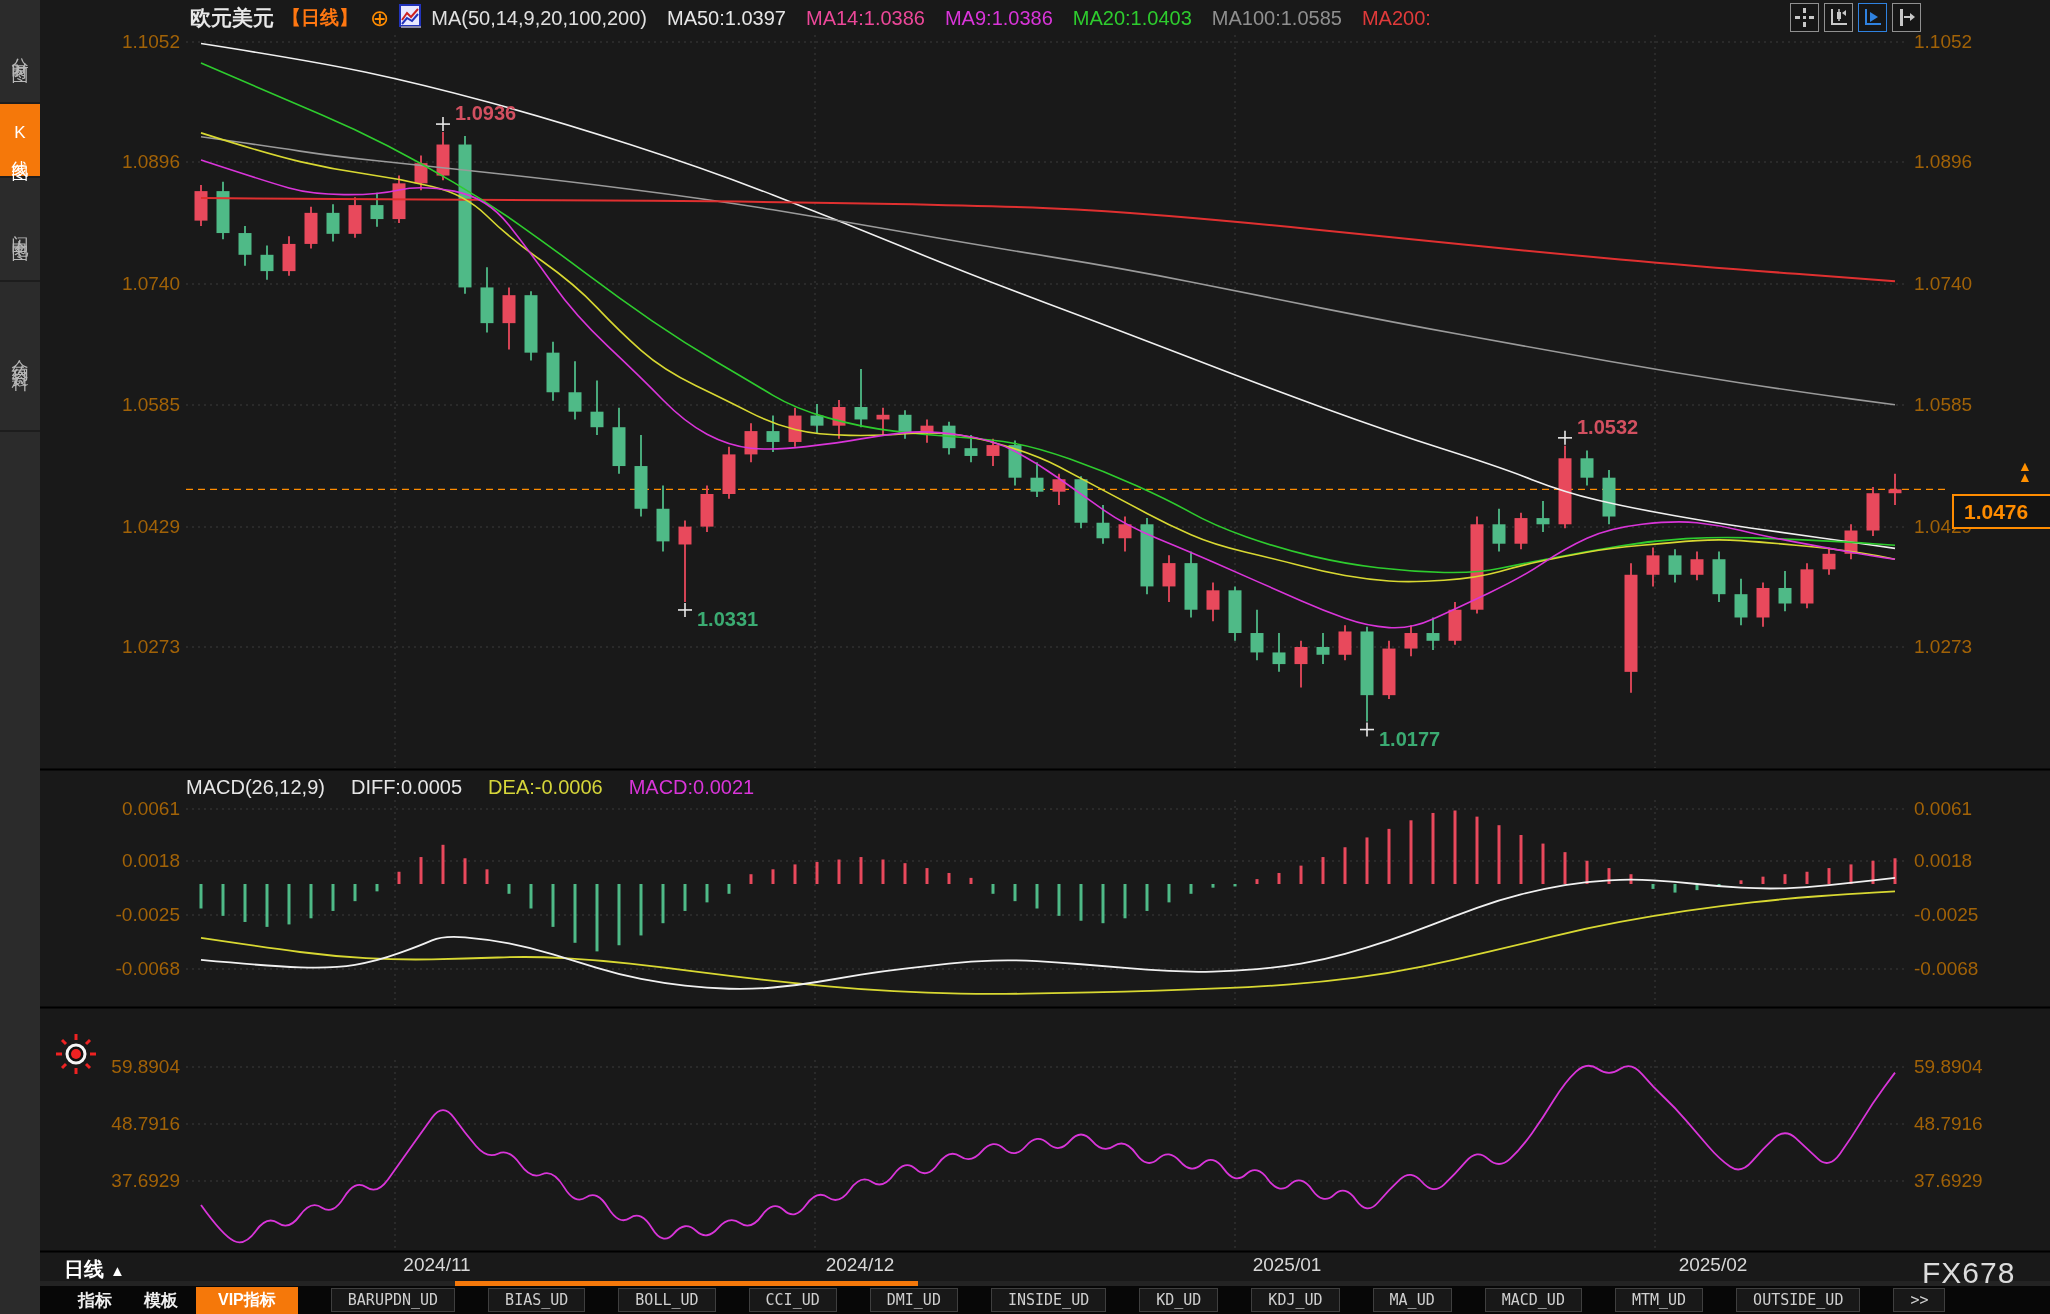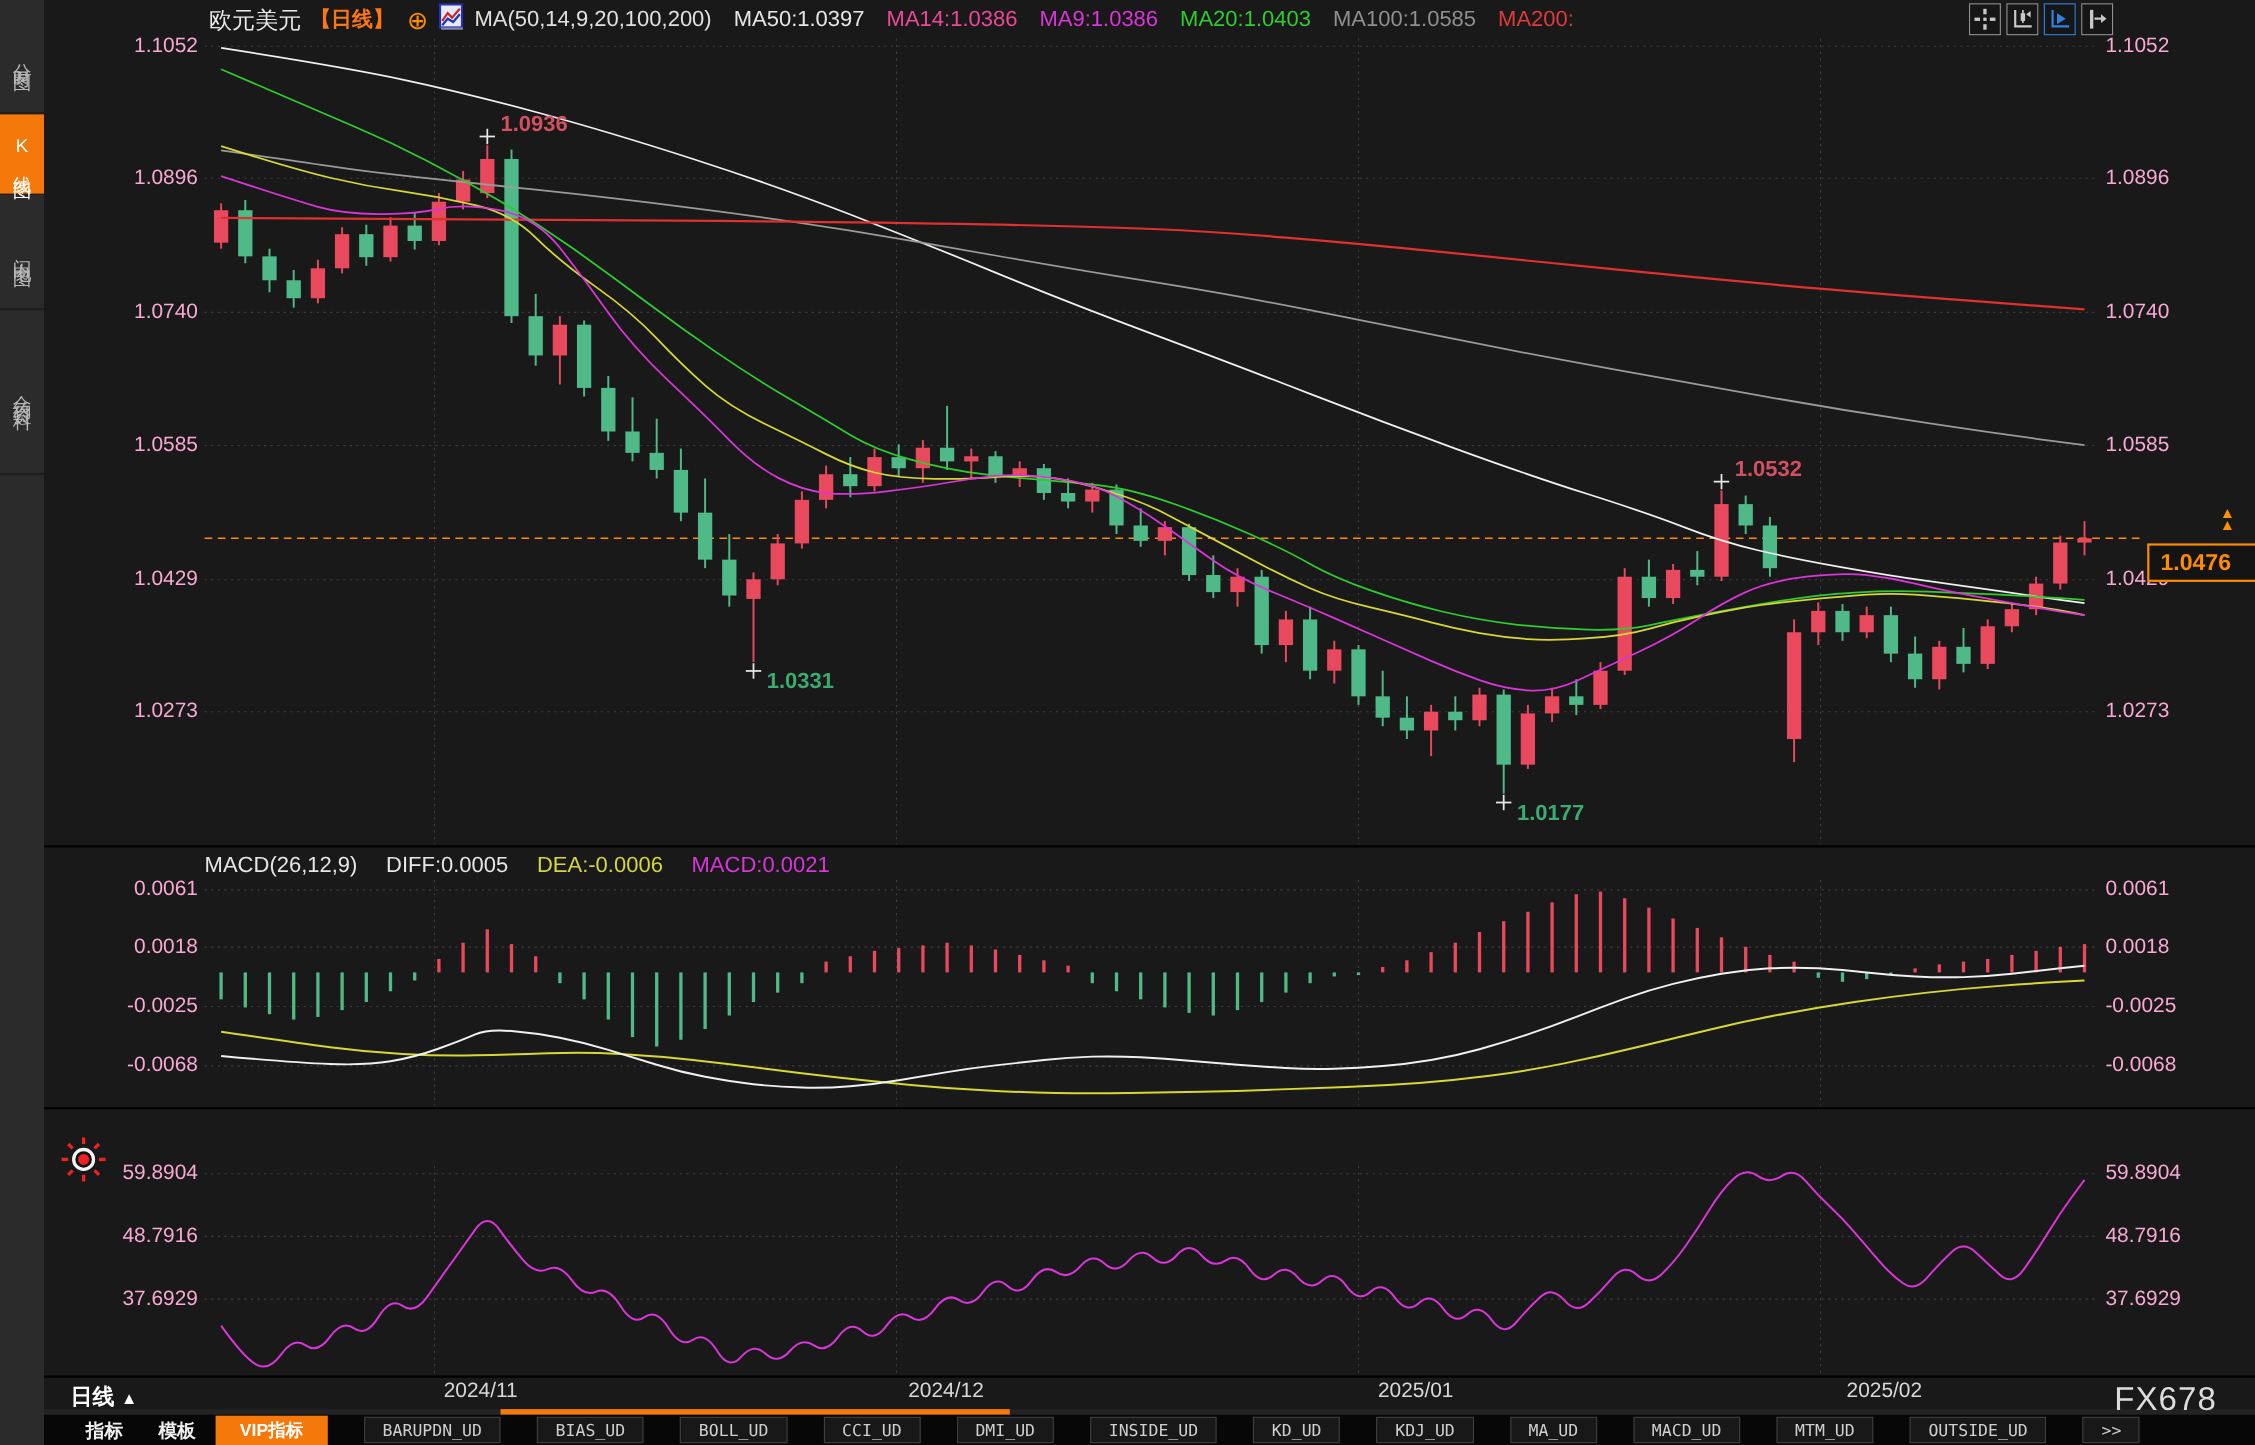--- a/index.html
+++ b/index.html
@@ -5,32 +5,32 @@
   html,body{margin:0;padding:0;background:#101010;}
   #app{position:relative;width:2050px;height:1314px;background:#191919;overflow:hidden;
        font-family:"Liberation Sans","DejaVu Sans",sans-serif;-webkit-font-smoothing:antialiased;}
   
   #sidebar{position:absolute;left:0;top:0;width:40px;height:1314px;background:#2b2b2b;z-index:5;}
   .vitem{writing-mode:vertical-rl;text-orientation:upright;display:flex;align-items:center;justify-content:center;
          width:40px;color:#b8b8b8;font-size:17px;letter-spacing:5px;border-bottom:2px solid #1d1d1d;cursor:pointer;}
   .vitem.active{background:#f5780a;color:#ffffff;}
   
   #chart-header{position:absolute;left:190px;top:4px;height:28px;display:flex;align-items:center;z-index:6;white-space:nowrap;}
-  .sym{color:#e8e8e8;font-size:21px;font-weight:normal;}
+  .sym{color:#e8e8e8;font-size:21px;font-weight:bold;}
   .ptag{color:#ff7711;font-size:19px;font-weight:bold;margin-left:8px;}
   .oplus{color:#ff8c00;font-size:23px;margin-left:12px;line-height:1;}
   .cicon{margin-left:10px;margin-right:10px;display:inline-block;}
   .matitle{color:#e0e0e0;font-size:20px;}
   .maval{font-size:20px;margin-left:20px;}
   
   #toolbar{position:absolute;left:1790px;top:3px;display:flex;gap:5px;z-index:6;}
   .tbtn{width:27px;height:27px;border:1px solid #909090;background:#161616;display:flex;align-items:center;justify-content:center;cursor:pointer;}
   .tbtn.active{border-color:#2f82e0;}
   
-  .axlbl{position:absolute;font-size:19px;color:#f9a8d4;line-height:22px;}
+  .axlbl{position:absolute;font-size:19px;color:#a16207;line-height:22px;}
   .axl{left:42px;width:138px;text-align:right;}
   .axr{left:1914px;width:132px;text-align:left;}
   
   .phead{position:absolute;left:186px;display:flex;gap:26px;font-size:20px;white-space:nowrap;z-index:4;}
   .c-white{color:#e6e6e6;} .c-yellow{color:#d6d63a;} .c-magenta{color:#d935d9;}
   
   .ann{position:absolute;font-size:20px;font-weight:bold;z-index:4;}
   
   #price-box{position:absolute;left:1952px;top:494px;width:92px;height:31px;border:2px solid #ff8c00;background:#141414;
              color:#ff8c00;font-size:21px;font-weight:bold;display:flex;align-items:center;padding-left:10px;z-index:7;}

